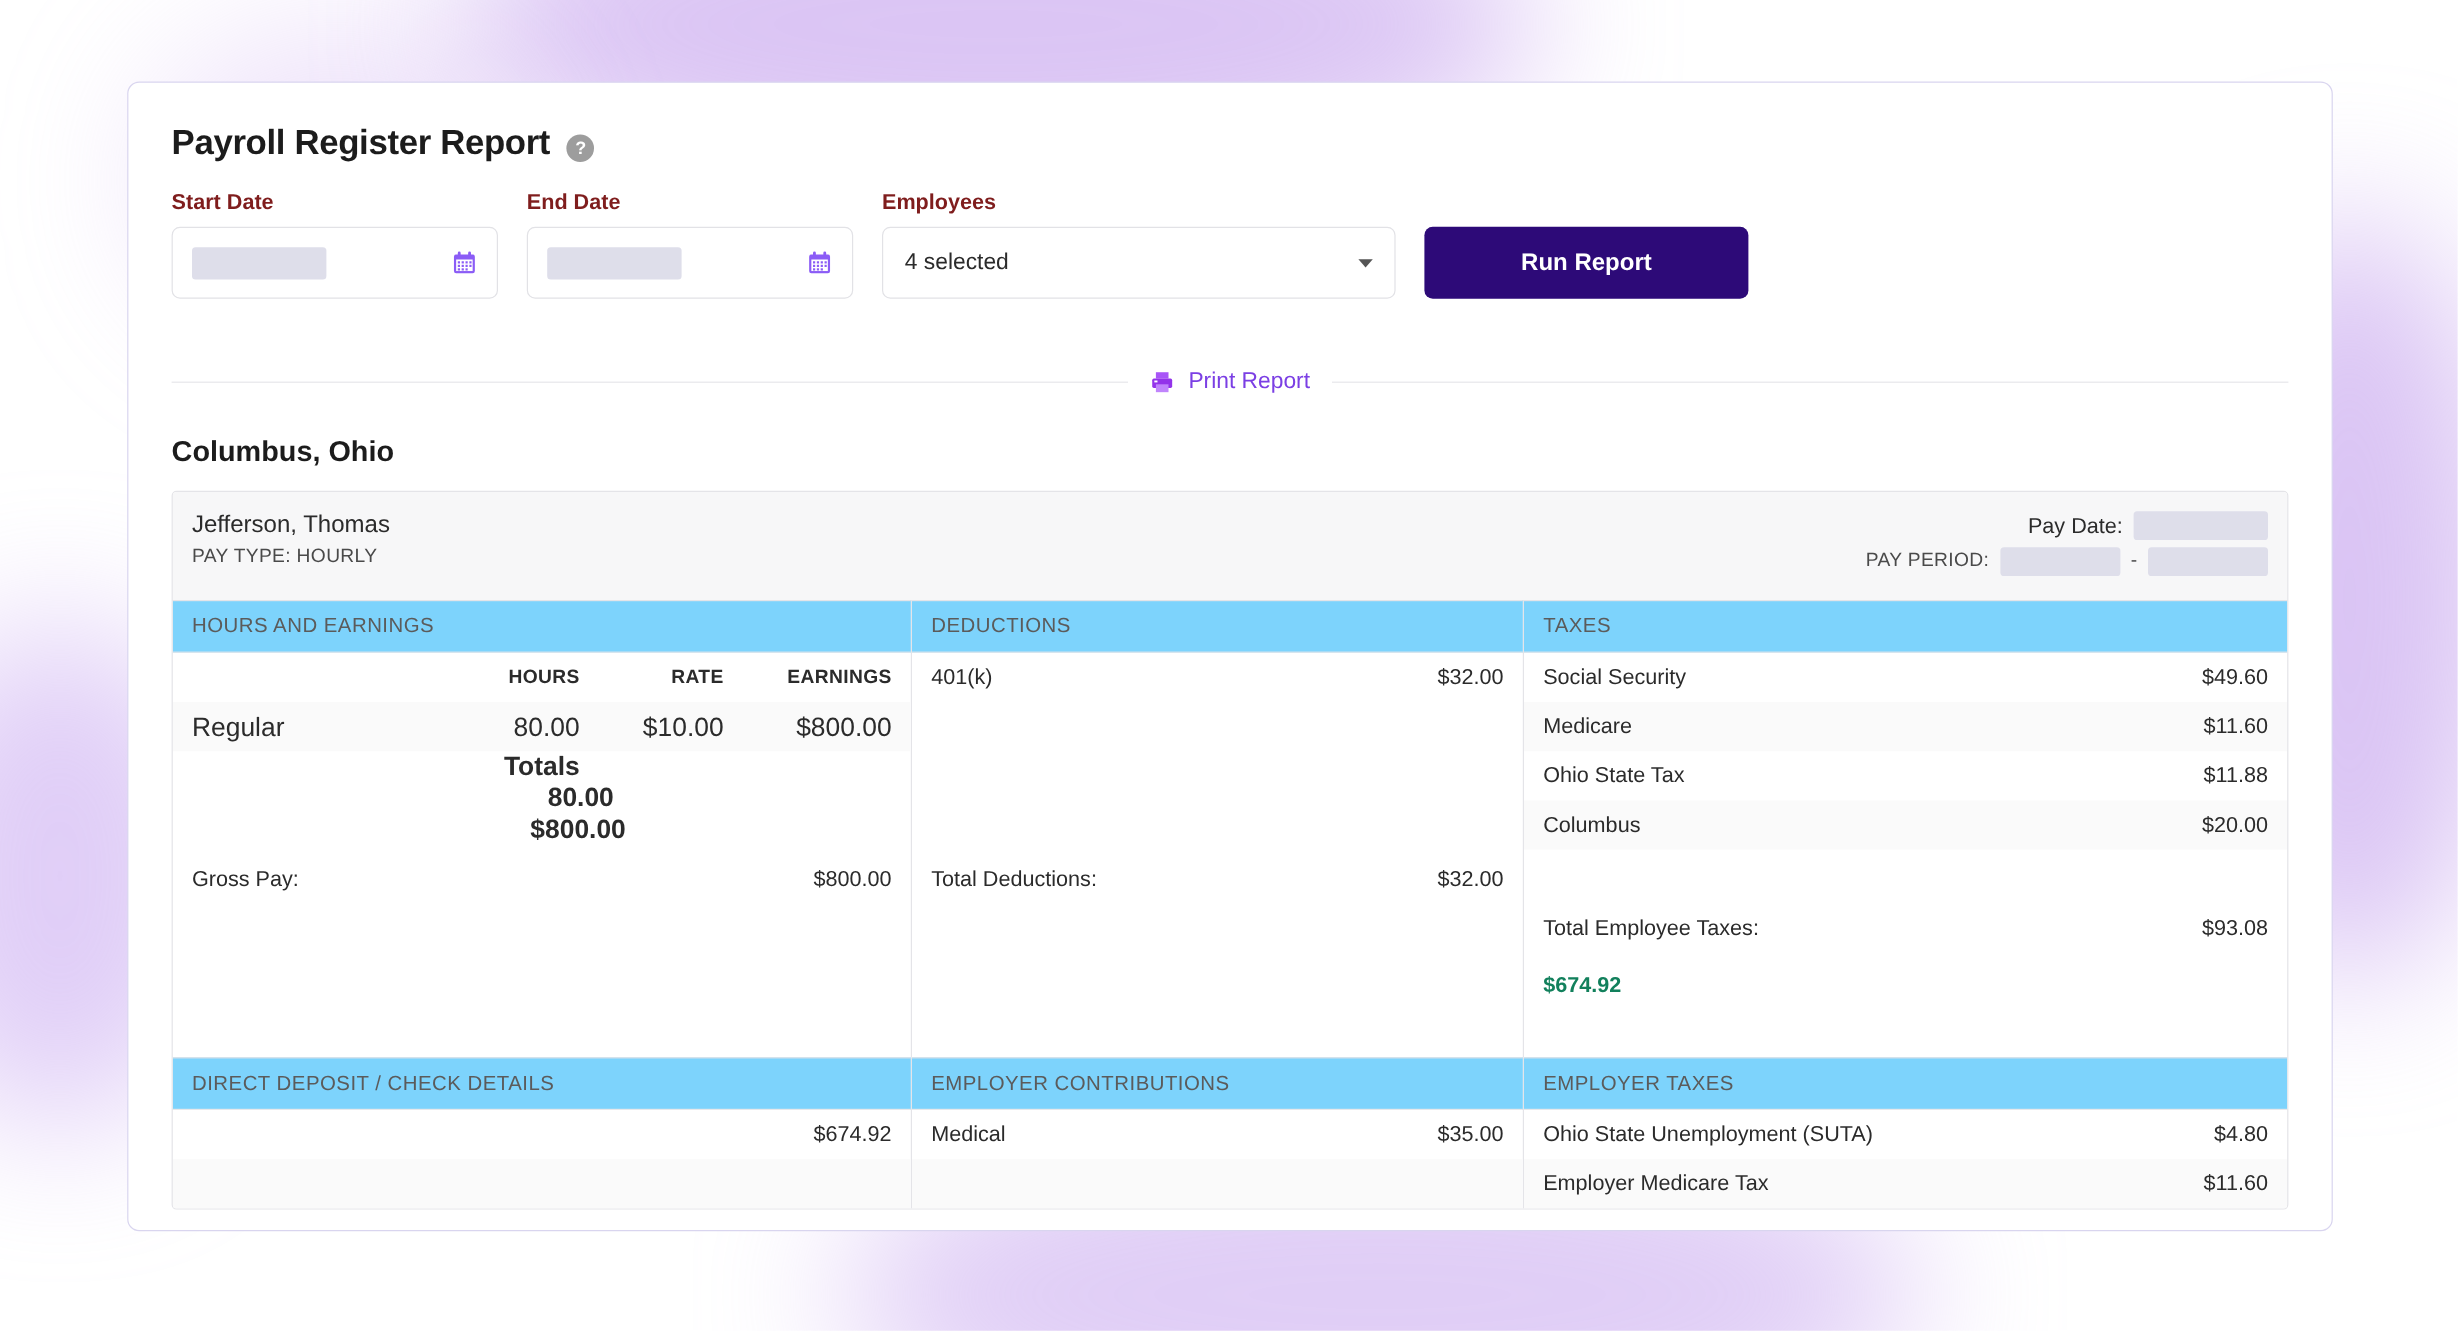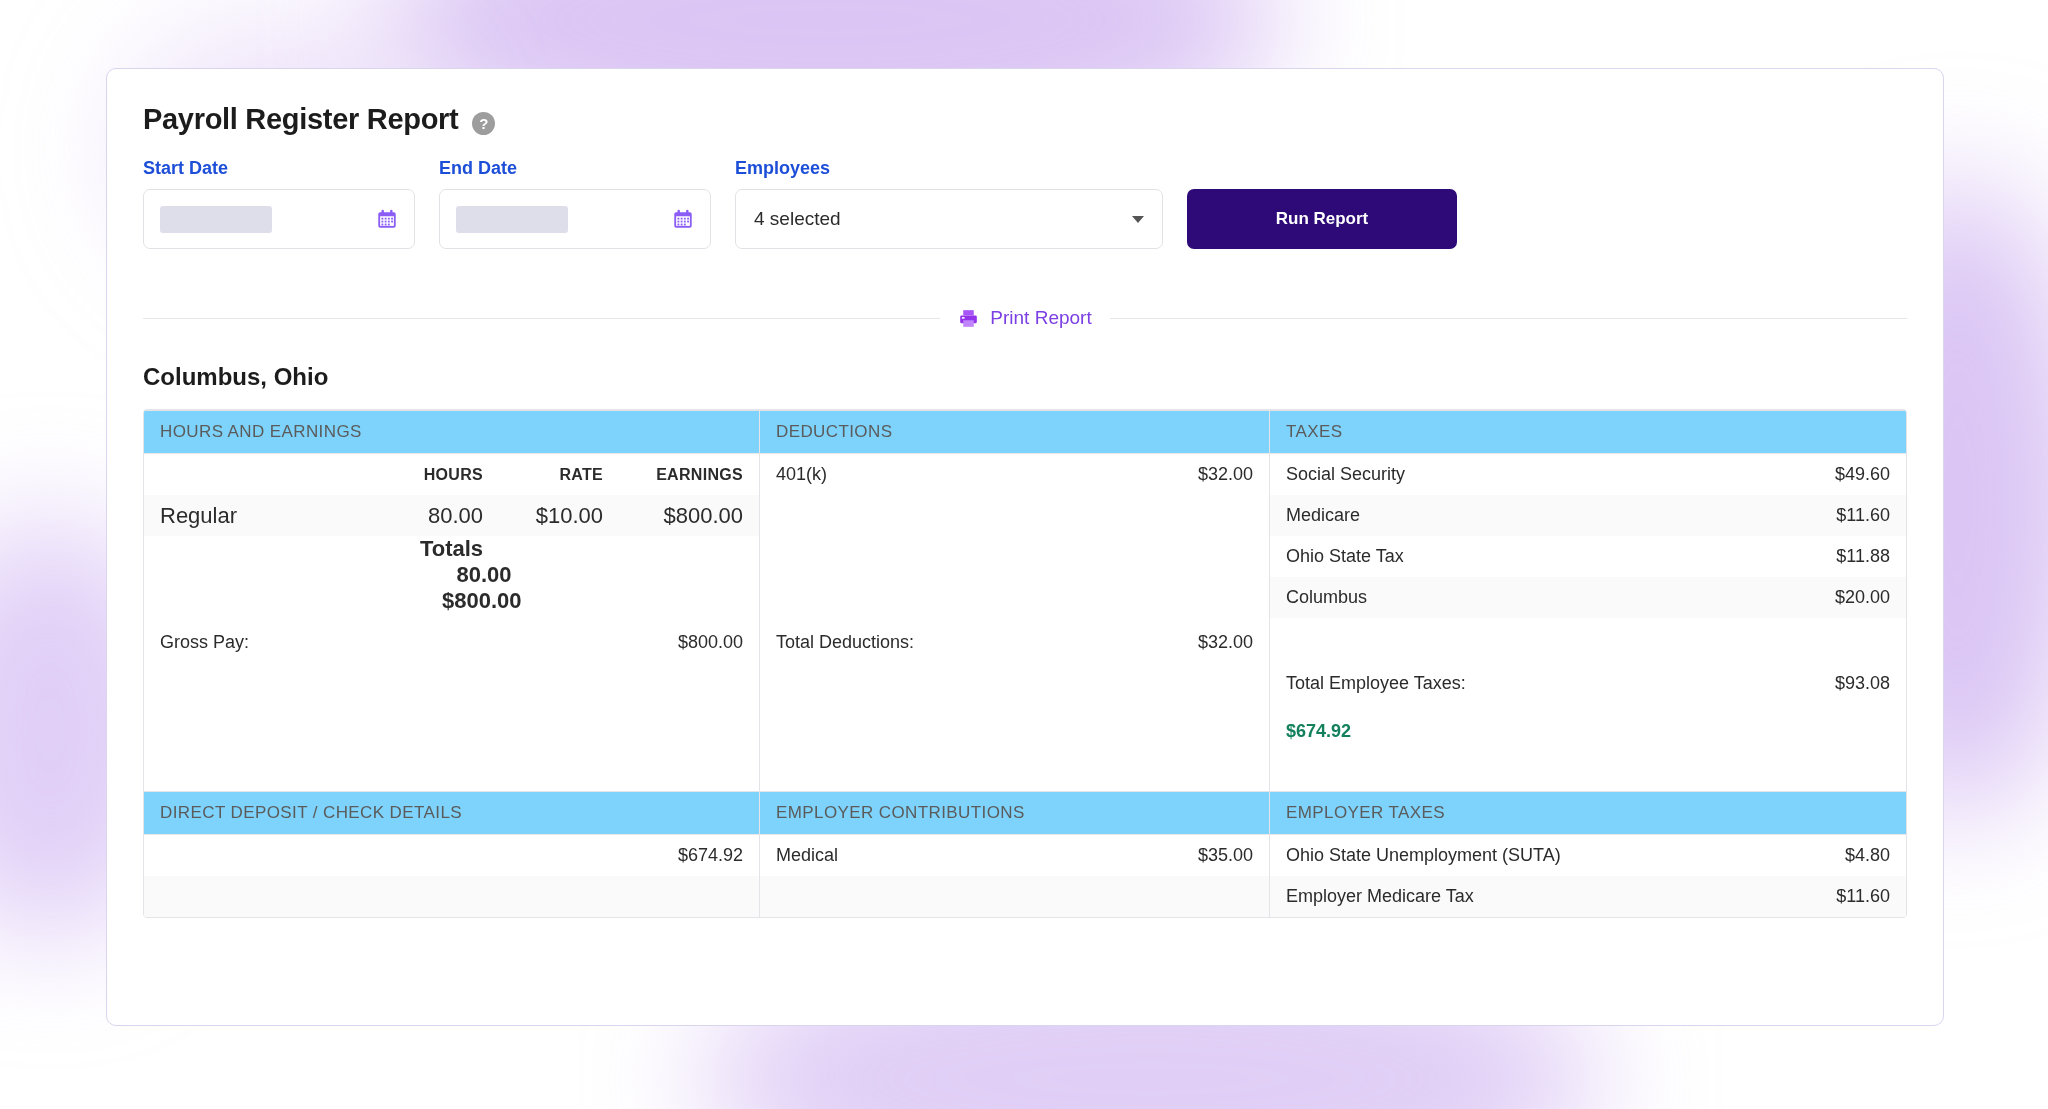--- a/index.html
+++ b/index.html
@@ -82,21 +82,21 @@
   
   .filters {
     display: flex;
     align-items: flex-end;
     gap: 24px;
   }
   .field { display: flex; flex-direction: column; }
   .field-label {
     font-size: 18px;
     font-weight: bold;
-    color: #1d4ed8;
+    color: #7f1d1d;
     margin-bottom: 10px;
   }
   .date-input {
     width: 272px;
     height: 60px;
     border: 1px solid #e2e2e6;
     border-radius: 7px;
     background: #fff;
     display: flex;
     align-items: center;
@@ -130,21 +130,21 @@
     border-right: 6px solid transparent;
     border-top: 7px solid #555;
   }
   .run-btn {
     width: 270px;
     height: 60px;
     background: #2d0a78;
     color: #ffffff;
     border: none;
     border-radius: 7px;
-    font-size: 17px;
+    font-size: 20px;
     font-weight: bold;
     font-family: inherit;
     cursor: pointer;
   }
 
   
   .print-row {
     display: flex;
     align-items: center;
     gap: 18px;
@@ -352,20 +352,38 @@
         </svg>
         <span>Print Report</span>
       </div>
       <div class="rule"></div>
     </div>
 
     <div class="location">Columbus, Ohio</div>
 
     <div class="stub">
 
+      <div class="stub-head">
+        <div>
+          <div class="emp-name">Jefferson, Thomas</div>
+          <div class="pay-type">PAY TYPE: HOURLY</div>
+        </div>
+        <div class="pay-meta">
+          <div class="pay-meta-row">
+            <span class="pay-meta-label">Pay Date:</span>
+            <span class="redacted redacted-meta2"></span>
+          </div>
+          <div class="pay-meta-row">
+            <span class="pay-meta-label small">PAY PERIOD:</span>
+            <span class="redacted redacted-meta"></span>
+            <span class="dash">-</span>
+            <span class="redacted redacted-meta"></span>
+          </div>
+        </div>
+      </div>
 
       <div class="cols">
 
         <div class="col col-a">
           <div class="sec-head">HOURS AND EARNINGS</div>
           <div class="hr-row hr-head">
             <span class="c-name"></span>
             <span class="c-hours">HOURS</span>
             <span class="c-rate">RATE</span>
             <span class="c-earn">EARNINGS</span>

